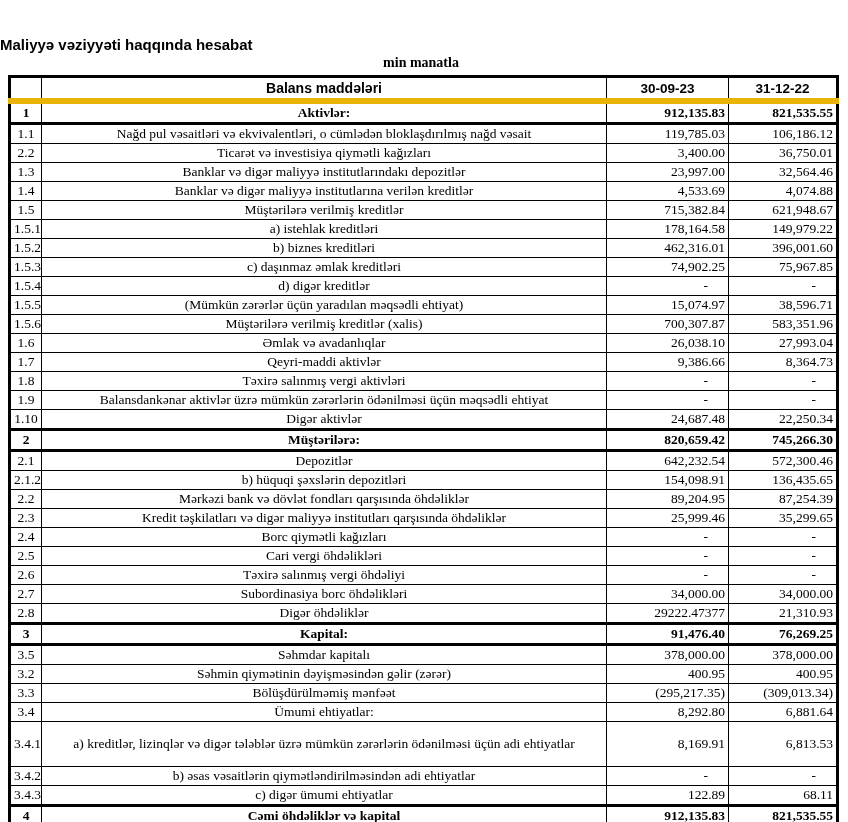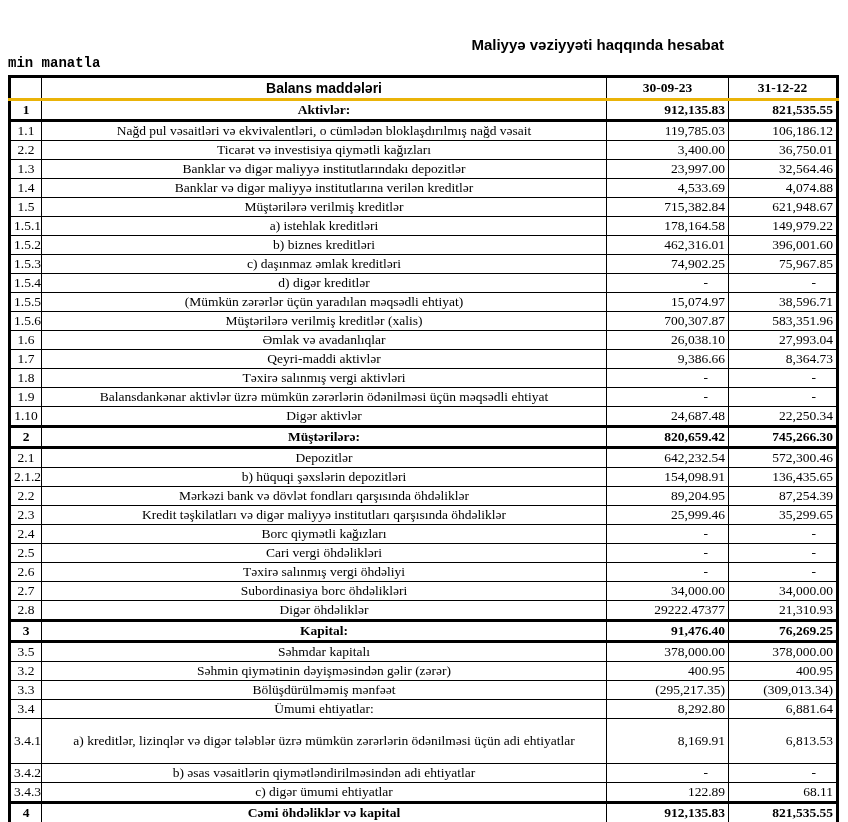--- a/index.html
+++ b/index.html
@@ -15,33 +15,33 @@
     width: 848px;
     height: 822px;
     background: #ffffff;
     color: #000;
   }
   .report-title {
     position: absolute;
     top: 36px;
     left: 0;
     width: 724px;
-    text-align: right;
+    text-align: left;
     font-family: "Liberation Sans", sans-serif;
     font-weight: 700;
     font-size: 15px;
     color: #000;
   }
   .unit-note {
     position: absolute;
     top: 55px;
     left: 8px;
     width: 828px;
-    text-align: left;
-    font-family: Liberation Mono, monospace;
+    text-align: center;
+    font-family: Liberation Serif, serif;
     font-weight: 700;
     font-size: 14px;
     padding-right: 2px;
     box-sizing: border-box;
   }
   table.balance {
     position: absolute;
     top: 75px;
     left: 8px;
     width: 828px;
@@ -55,30 +55,30 @@
   table.balance td, table.balance th {
     border: 1.5px solid #000;
     padding: 0 3px;
     height: 18px;
     vertical-align: middle;
     overflow: hidden;
     white-space: nowrap;
   }
   tr.header-row th {
     height: 20px;
-    border-bottom: 3px solid #eab308;
+    border-bottom: 6px solid #eab308;
   }
   th.item-header {
     font-family: "Liberation Sans", sans-serif;
     font-weight: 700;
     font-size: 14px;
     text-align: center;
   }
   th.date-header {
-    font-family: Liberation Serif, serif;
+    font-family: Liberation Sans, sans-serif;
     font-weight: 700;
     font-size: 13.5px;
     text-align: center;
   }
   td.row-no {
     text-align: center;
     padding: 0 1px;
   }
   td.row-label {
     text-align: center;

